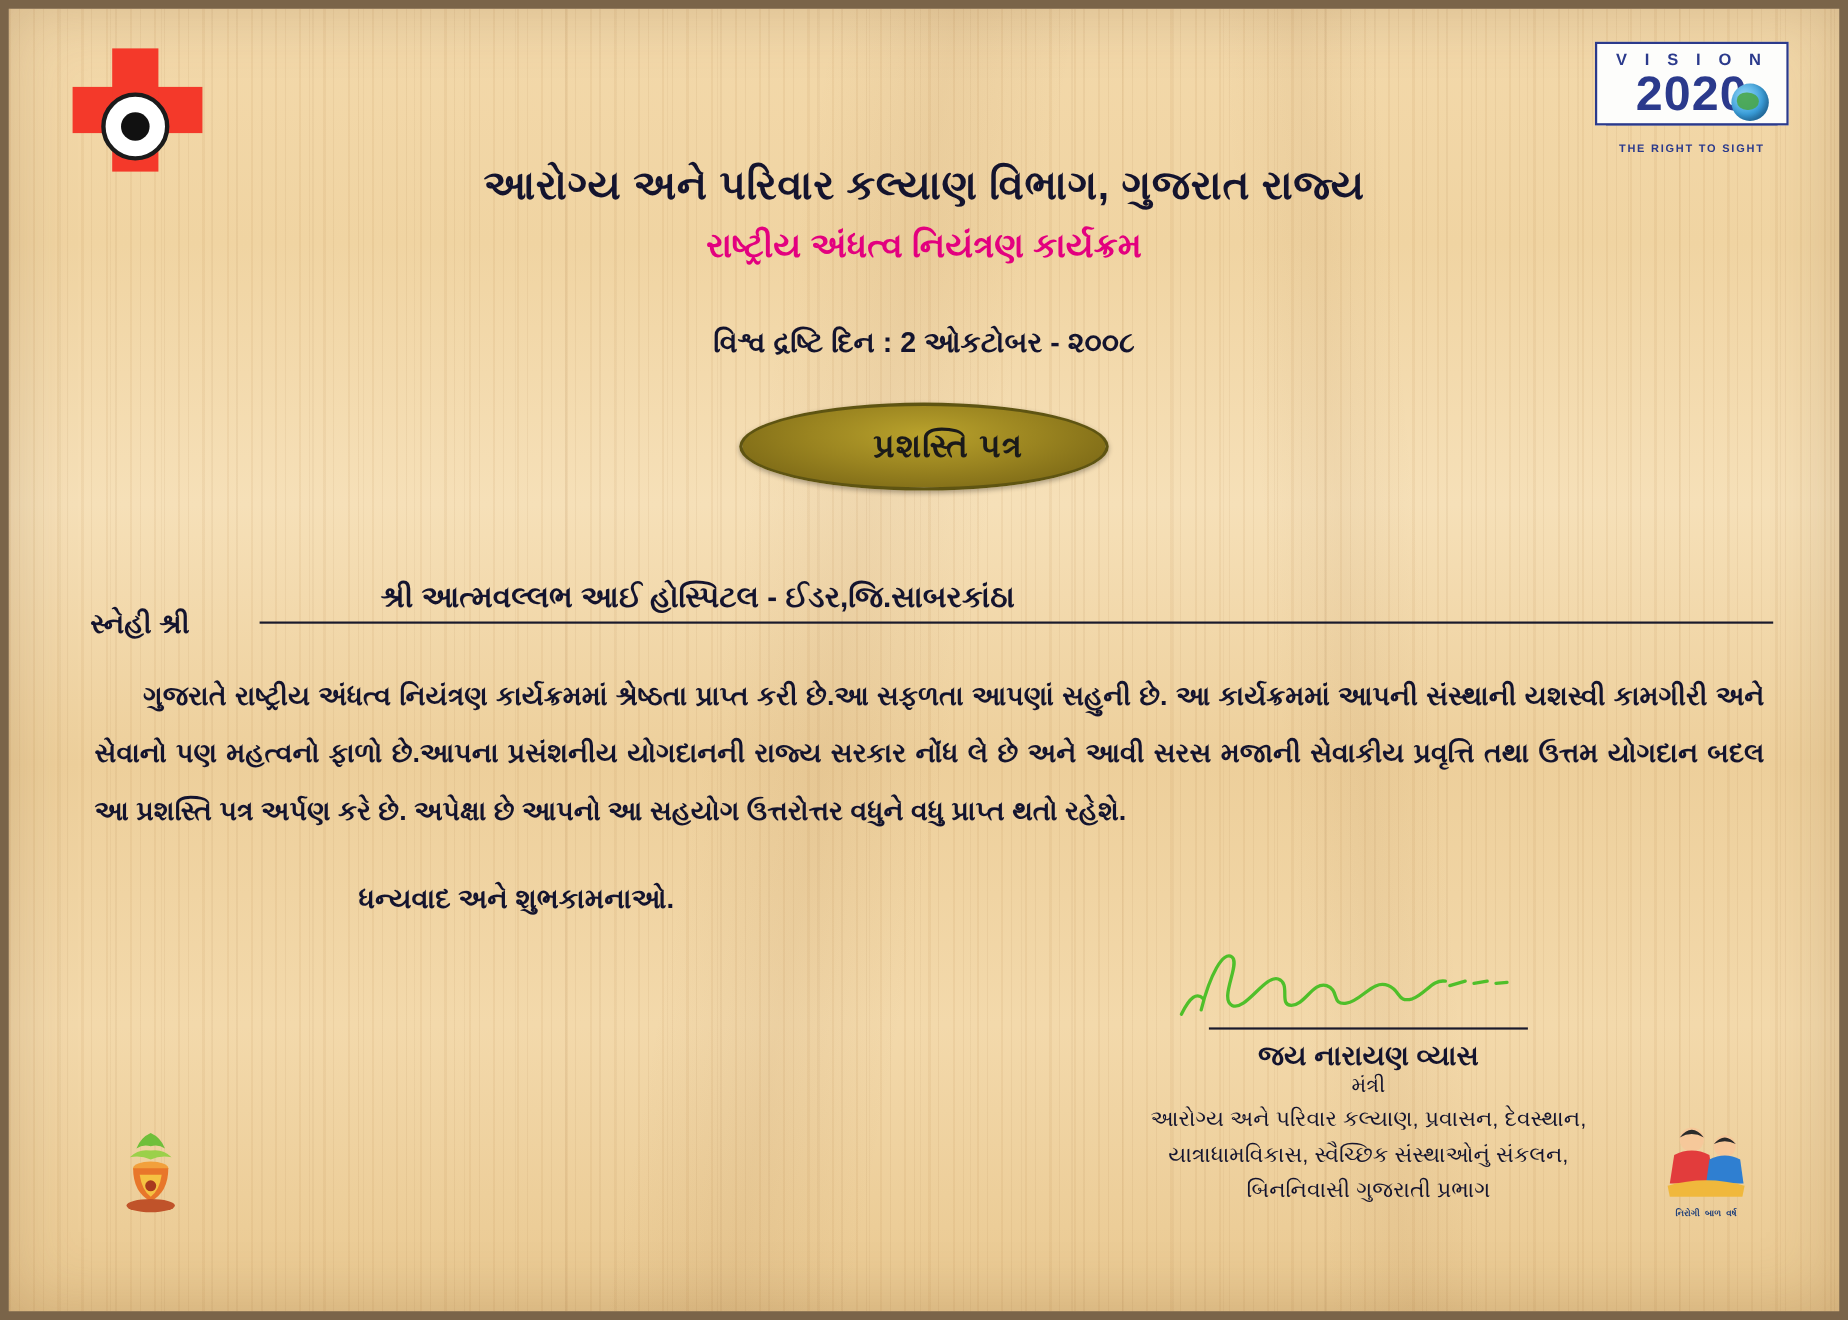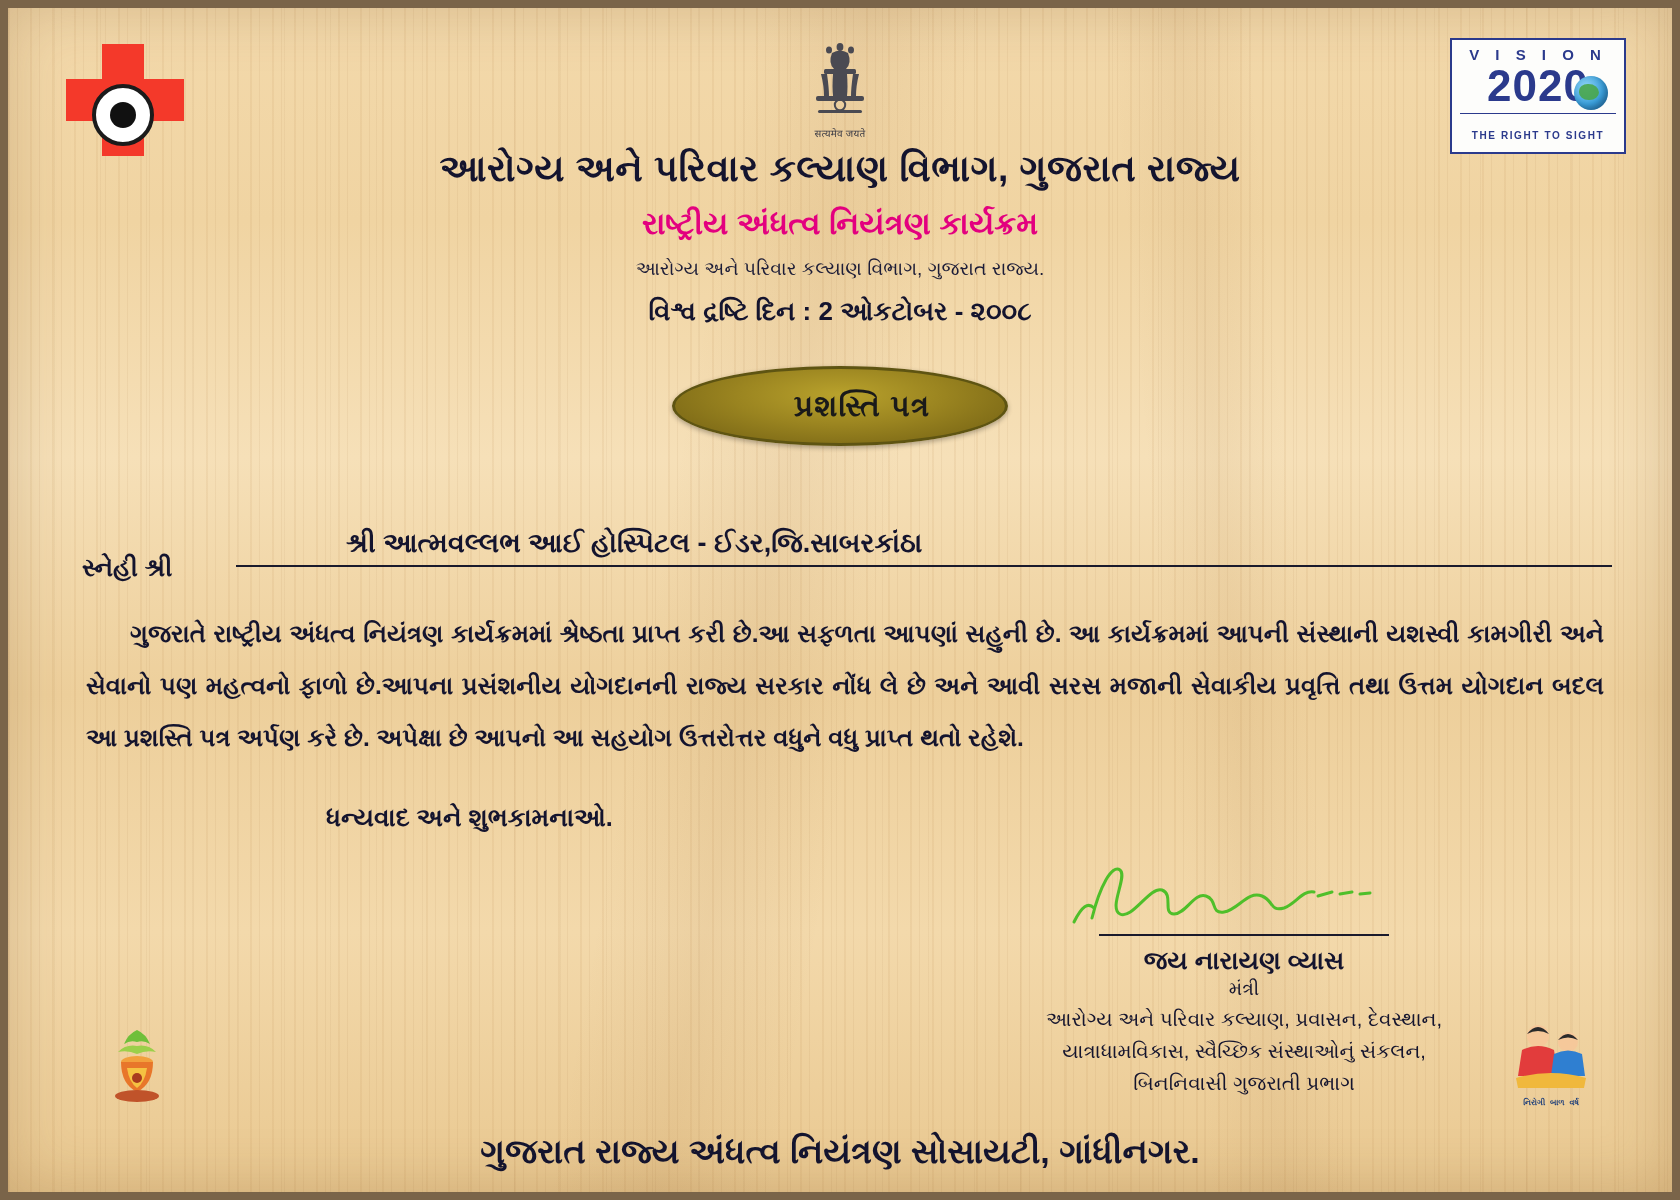--- a/index.html
+++ b/index.html
@@ -108,21 +108,21 @@
     color: #3b3b44;
     margin-top: 2px;
     font-family: "Liberation Serif", serif;
   }
 
   .vision-logo {
     position: absolute;
     right: 46px;
     top: 30px;
     width: 176px;
-    height: 116px;
+    height: 76px;
     background: #fdfdfb;
     border: 2px solid #2b3a8c;
     box-sizing: border-box;
     text-align: center;
     padding-top: 6px;
   }
   .vision-top {
     font-size: 15px;
     letter-spacing: 6px;
     color: #2b3a8c;
@@ -353,49 +353,30 @@
   <div class="board">
     <div class="grain-dark"></div>
 
     <div class="health-logo">
       <div class="hl-cross-h"></div>
       <div class="hl-cross-v"></div>
       <div class="hl-circle"></div>
       <div class="hl-pupil"></div>
     </div>
 
-    <div class="emblem">
-      <svg width="76" height="86" viewBox="0 0 76 86" aria-hidden="true">
-        <g fill="#4a4a52">
-          <ellipse cx="38" cy="9" rx="3.4" ry="4"></ellipse>
-          <ellipse cx="27" cy="12" rx="3" ry="3.6"></ellipse>
-          <ellipse cx="49" cy="12" rx="3" ry="3.6"></ellipse>
-          <path d="M30 15 q8 -5 16 0 q4 10 -2 16 h-12 q-6 -6 -2 -16 z"></path>
-          <rect x="22" y="31" width="32" height="5" rx="1.5"></rect>
-          <path d="M25 36 q2 14 2 22 h-5 q0 -10 -3 -22 z"></path>
-          <path d="M51 36 q-2 14 -2 22 h5 q0 -10 3 -22 z"></path>
-          <path d="M31 36 h14 q1 13 0 22 h-14 q-1 -9 0 -22 z"></path>
-          <rect x="14" y="58" width="48" height="5" rx="2"></rect>
-          <circle cx="38" cy="67" r="5.2" fill="none" stroke="#4a4a52" stroke-width="2"></circle>
-          <rect x="16" y="72" width="44" height="3" rx="1.5"></rect>
-        </g>
-      </svg>
-      <div class="motto">सत्यमेव जयते</div>
-    </div>
 
     <div class="vision-logo">
       <div class="vision-top">V I S I O N</div>
       <div class="vision-2020">2020</div>
       <div class="globe"></div>
       <div class="vision-bottom">THE RIGHT TO SIGHT</div>
     </div>
 
     <div class="title-main">આરોગ્ય અને પરિવાર કલ્યાણ વિભાગ, ગુજરાત રાજ્ય</div>
     <div class="title-sub">રાષ્ટ્રીય અંધત્વ નિયંત્રણ કાર્યક્રમ</div>
-    <div class="title-dept">આરોગ્ય અને પરિવાર કલ્યાણ વિભાગ, ગુજરાત રાજ્ય.</div>
     <div class="title-date">વિશ્વ દ્રષ્ટિ દિન : 2 ઓકટોબર - ૨૦૦૮</div>
 
     <div class="badge">
       <span class="badge-text">પ્રશસ્તિ પત્ર</span>
     </div>
 
     <div class="salutation">સ્નેહી શ્રી</div>
     <div class="recipient-wrap">
       <div class="recipient-name">શ્રી આત્મવલ્લભ આઈ હોસ્પિટલ - ઈડર,જિ.સાબરકાંઠા</div>
       <div class="recipient-rule"></div>
@@ -442,15 +423,14 @@
         <path d="M19 14 q11 -14 22 0 q-11 -6 -22 0 z" fill="#2b2b2b"></path>
         <path d="M14 30 q16 -8 32 0 l4 26 h-40 z" fill="#e23c3c"></path>
         <circle cx="60" cy="22" r="10" fill="#f6c89a"></circle>
         <path d="M50 20 q10 -12 20 0 q-10 -5 -20 0 z" fill="#2b2b2b"></path>
         <path d="M46 34 q14 -7 28 0 l3 22 h-34 z" fill="#2f7fd1"></path>
         <path d="M8 58 q35 -10 70 0 l-2 10 h-66 z" fill="#f0b83c"></path>
       </svg>
       <div class="kid-caption">નિરોગી બાળ વર્ષ</div>
     </div>
 
-    <div class="footer">ગુજરાત રાજ્ય અંધત્વ નિયંત્રણ સોસાયટી, ગાંધીનગર.</div>
   </div>
 </div>
 
 </body></html>

